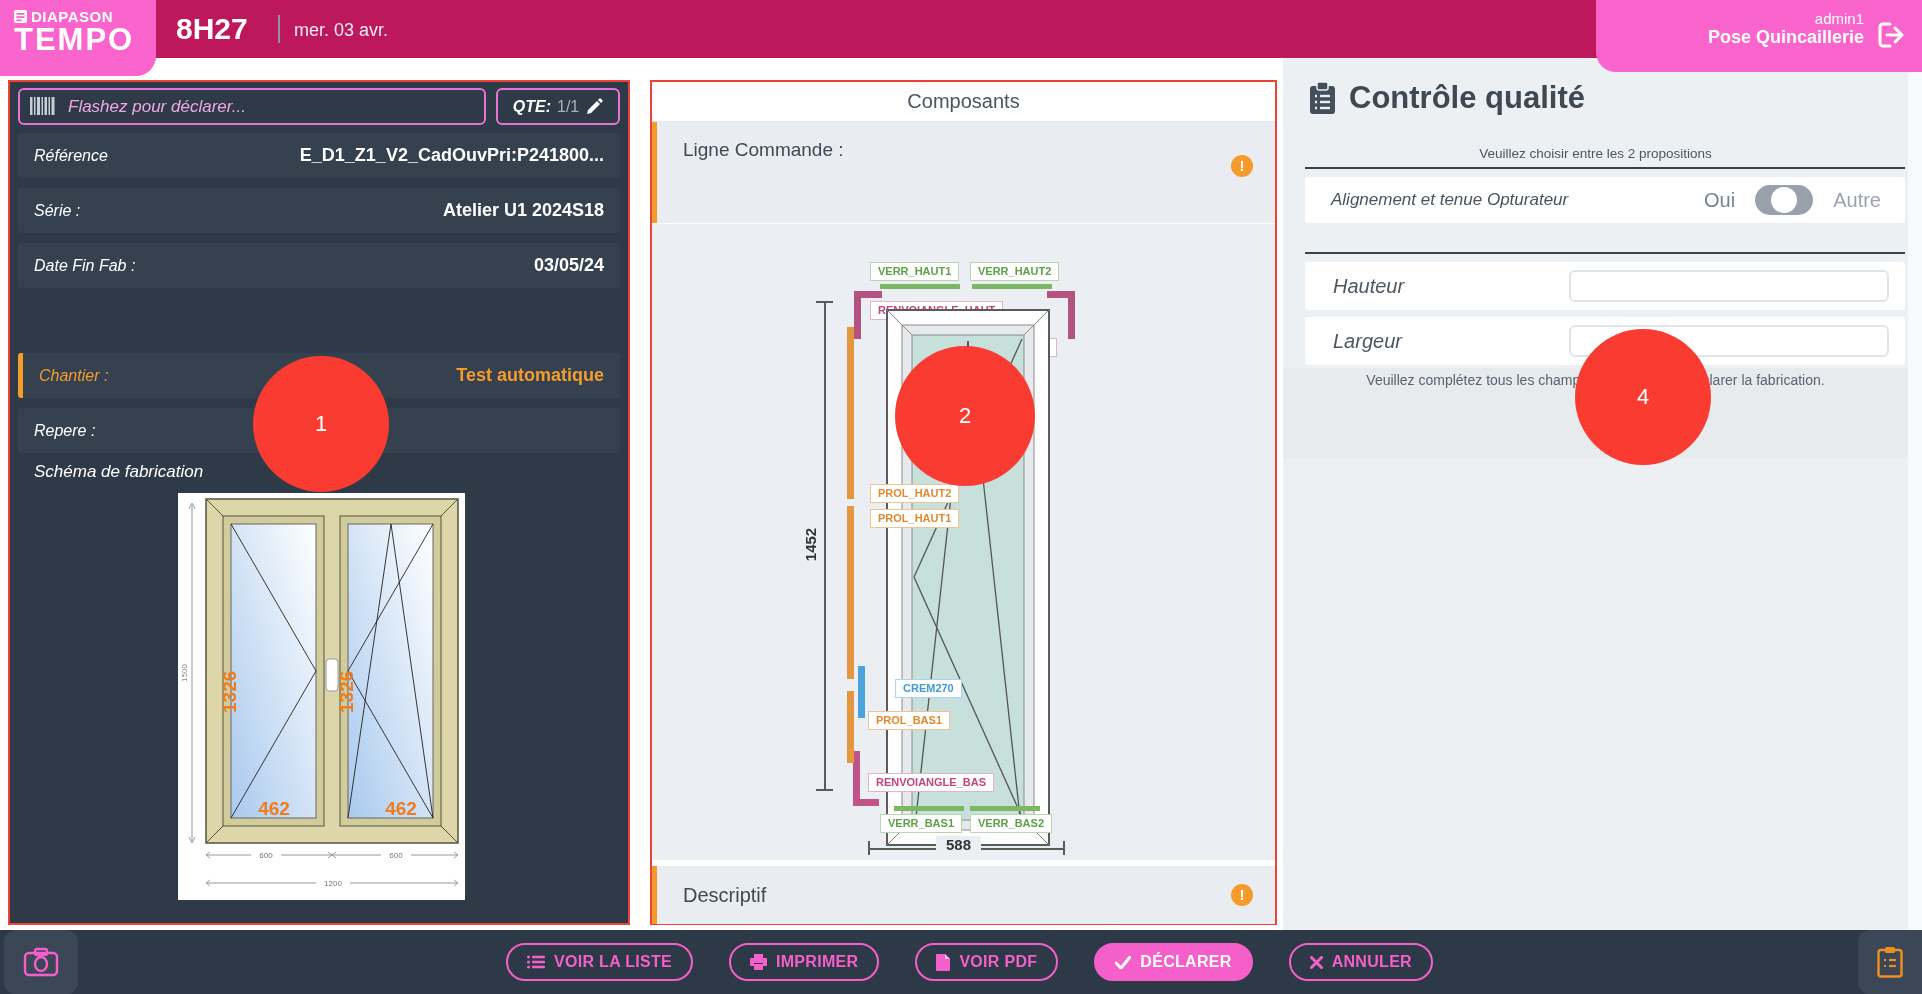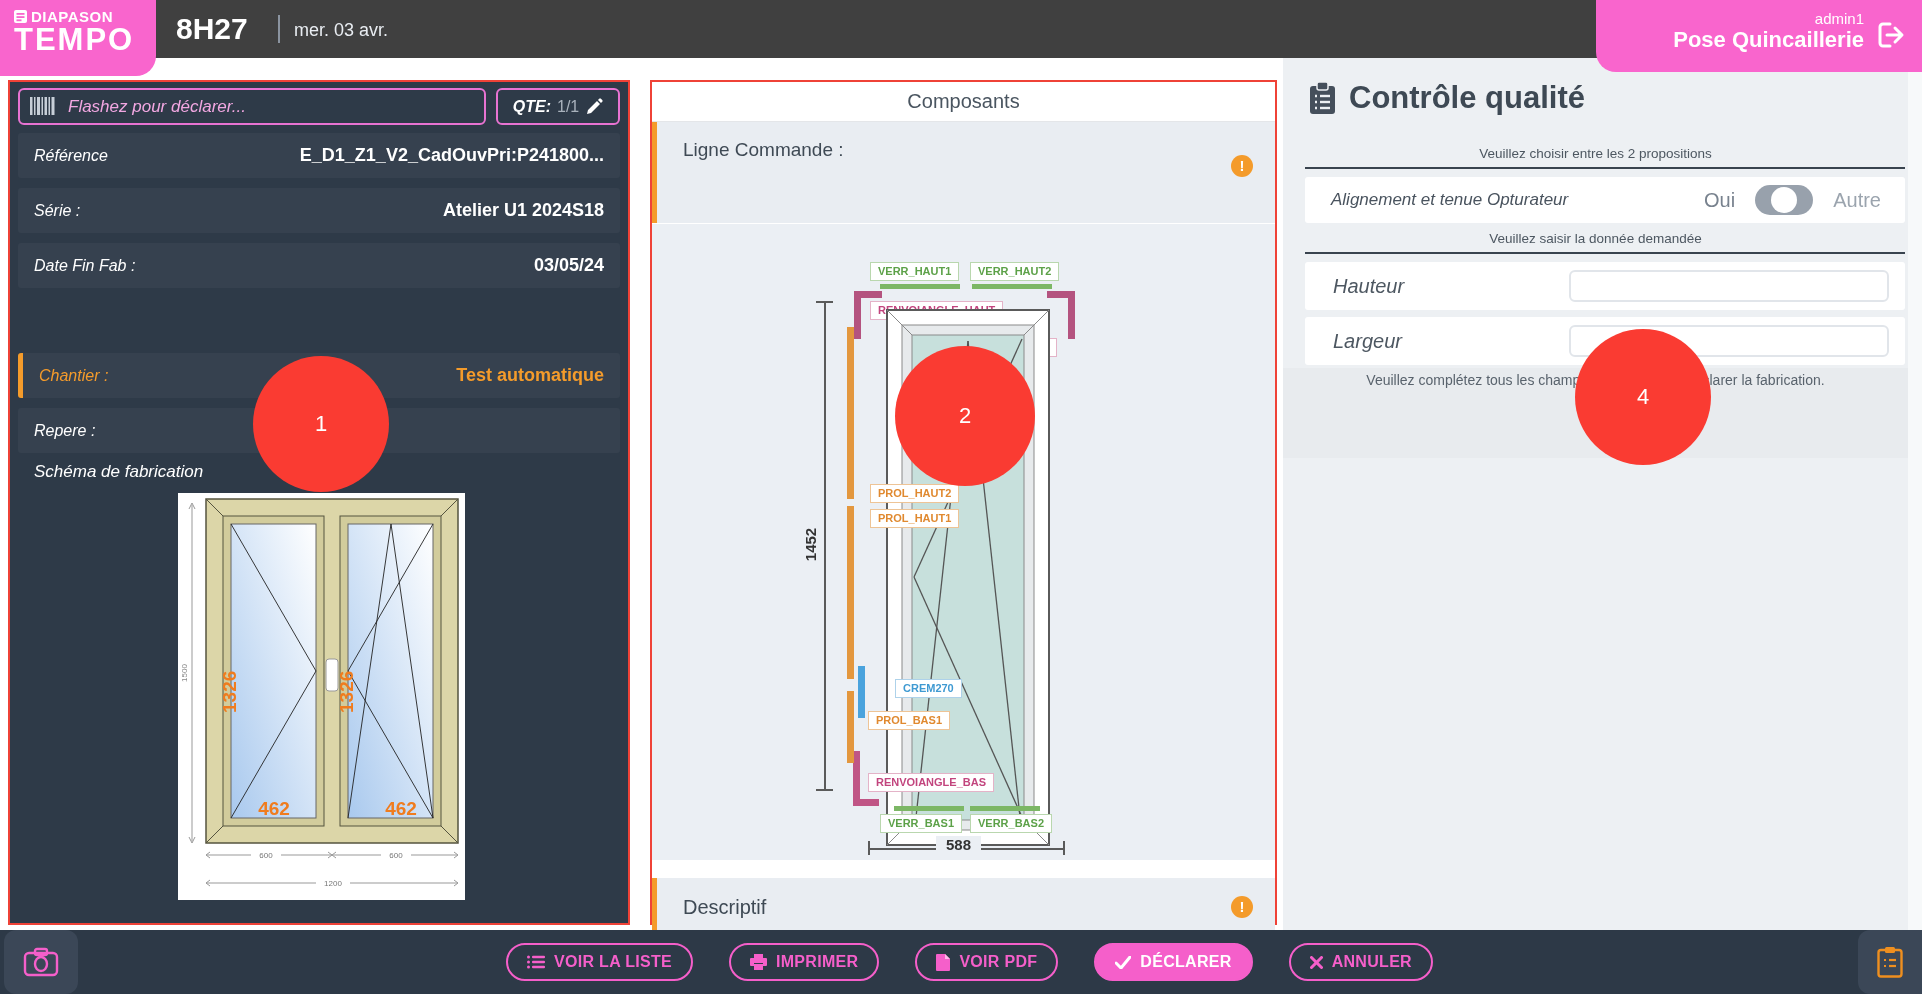--- a/index.html
+++ b/index.html
@@ -1,32 +1,32 @@
 <!DOCTYPE html>
 <html><head>
 <meta charset="utf-8">
 <style>
   * { margin:0; padding:0; box-sizing:border-box; }
   html,body { width:1922px; height:994px; overflow:hidden; background:#ffffff;
               font-family:"Liberation Sans", sans-serif; }
   .abs { position:absolute; }
 
   
-  #topbar { position:absolute; left:0; top:0; width:1922px; height:58px; background:#404040; }
+  #topbar { position:absolute; left:0; top:0; width:1922px; height:58px; background:#be185d; }
   #logo-block { position:absolute; left:0; top:0; width:156px; height:76px; background:#f965cd;
                 border-bottom-right-radius:20px; color:#fff; padding:8px 0 0 14px; z-index:5; }
   #logo-line1 { font-size:15px; font-weight:bold; letter-spacing:.5px; display:flex; align-items:center; gap:4px; }
   #logo-line2 { font-size:31px; font-weight:bold; letter-spacing:2px; line-height:30px; }
   #clock { position:absolute; left:176px; top:12px; font-size:30px; font-weight:bold; color:#fff; }
   #top-divider { position:absolute; left:278px; top:15px; width:2px; height:28px; background:#8b94a0; }
   #date { position:absolute; left:294px; top:20px; font-size:18px; color:#e9edf2; }
   #user-block { position:absolute; right:0; top:0; width:326px; height:72px; background:#f965cd;
                 border-bottom-left-radius:20px; color:#fff; text-align:right; padding:10px 58px 0 0; z-index:5;}
   #user-name { font-size:15px; }
-  #user-role { font-size:22px; font-weight:bold; }
+  #user-role { font-size:18px; font-weight:bold; }
   #logout { position:absolute; right:14px; top:18px; width:34px; height:34px; cursor:pointer; }
 
   
   #left-panel { position:absolute; left:8px; top:80px; width:622px; height:845px;
                 border:2px solid #ef4237; background:#2e3a48; }
   #scan-input { position:absolute; left:8px; top:6px; width:468px; height:37px;
                 background:transparent; border:2px solid #e873d2; border-radius:6px;
                 color:#eab308; font-style:italic; font-size:17px; padding-left:48px; outline:none; }
   #scan-input::placeholder { color:#f2a7e2; font-style:italic; }
   #barcode-ic { position:absolute; left:20px; top:15px; }
@@ -51,21 +51,21 @@
                 color:#4a5560; font-size:20px; border-bottom:1px solid #e4e6e9; }
   .mid-section { background:#e9edf2; border-left:5px solid #f49b2b; position:relative; }
   #ligne-section { height:101px; padding:17px 24px 0 26px; }
   #ligne-label { color:#3f4a55; font-size:19px; }
   #ligne-value { color:#f0912f; font-weight:bold; font-size:17px; margin-top:14px; }
   .warn-ic { position:absolute; right:22px; width:22px; height:22px; border-radius:50%;
              background:#f49b2b; color:#fff; text-align:center; line-height:22px;
              font-weight:bold; font-size:15px; }
   .warn-ic::after { content:"!"; }
   #diagram { position:relative; width:623px; height:636px; background:#ebeff4; margin-top:1px; overflow:hidden; }
-  #descriptif-section { height:58px; margin-top:18px; display:flex; align-items:center; padding-left:26px;
+  #descriptif-section { height:58px; margin-top:6px; display:flex; align-items:center; padding-left:26px;
                         color:#3f4a55; font-size:20px; }
   .dlabel { position:absolute; font-size:11px; font-weight:bold; background:#fff;
             border:1px solid; padding:2px 7px; white-space:nowrap; line-height:13px; }
   .dl-green  { color:#5ca148; border-color:#b9d7ae; }
   .dl-pink   { color:#c2457e; border-color:#e4b3c8; }
   .dl-orange { color:#e0892f; border-color:#eec496; }
   .dl-blue   { color:#3f9ad2; border-color:#aed2ea; }
   .gline { position:absolute; height:5px; background:#7cb765; }
   .obar  { position:absolute; width:7px; background:#e3973e; left:195px; }
   .bbar  { position:absolute; width:7px; background:#4aa3dd; }
@@ -333,21 +333,20 @@
     <span id="q-label">Alignement et tenue Opturateur</span>
     <span id="q-right">
       <span id="opt-yes">Oui</span>
       <span id="toggle">
           <span class="knob"></span>
         </span>
       <span id="opt-other">Autre</span>
     </span>
   </div>
 
-  <div class="rp-hint" style="top:173px">Veuillez saisir la donnée demandée</div>
   <div class="rp-line" style="top:194px"></div>
 
   <div class="rp-row in-row" style="top:204px">
     <span class="flabel">Hauteur</span>
     <input type="text" style="">
   </div>
   <div class="rp-row in-row" style="top:259px">
     <span class="flabel">Largeur</span>
     <input type="text" style="">
   </div>

